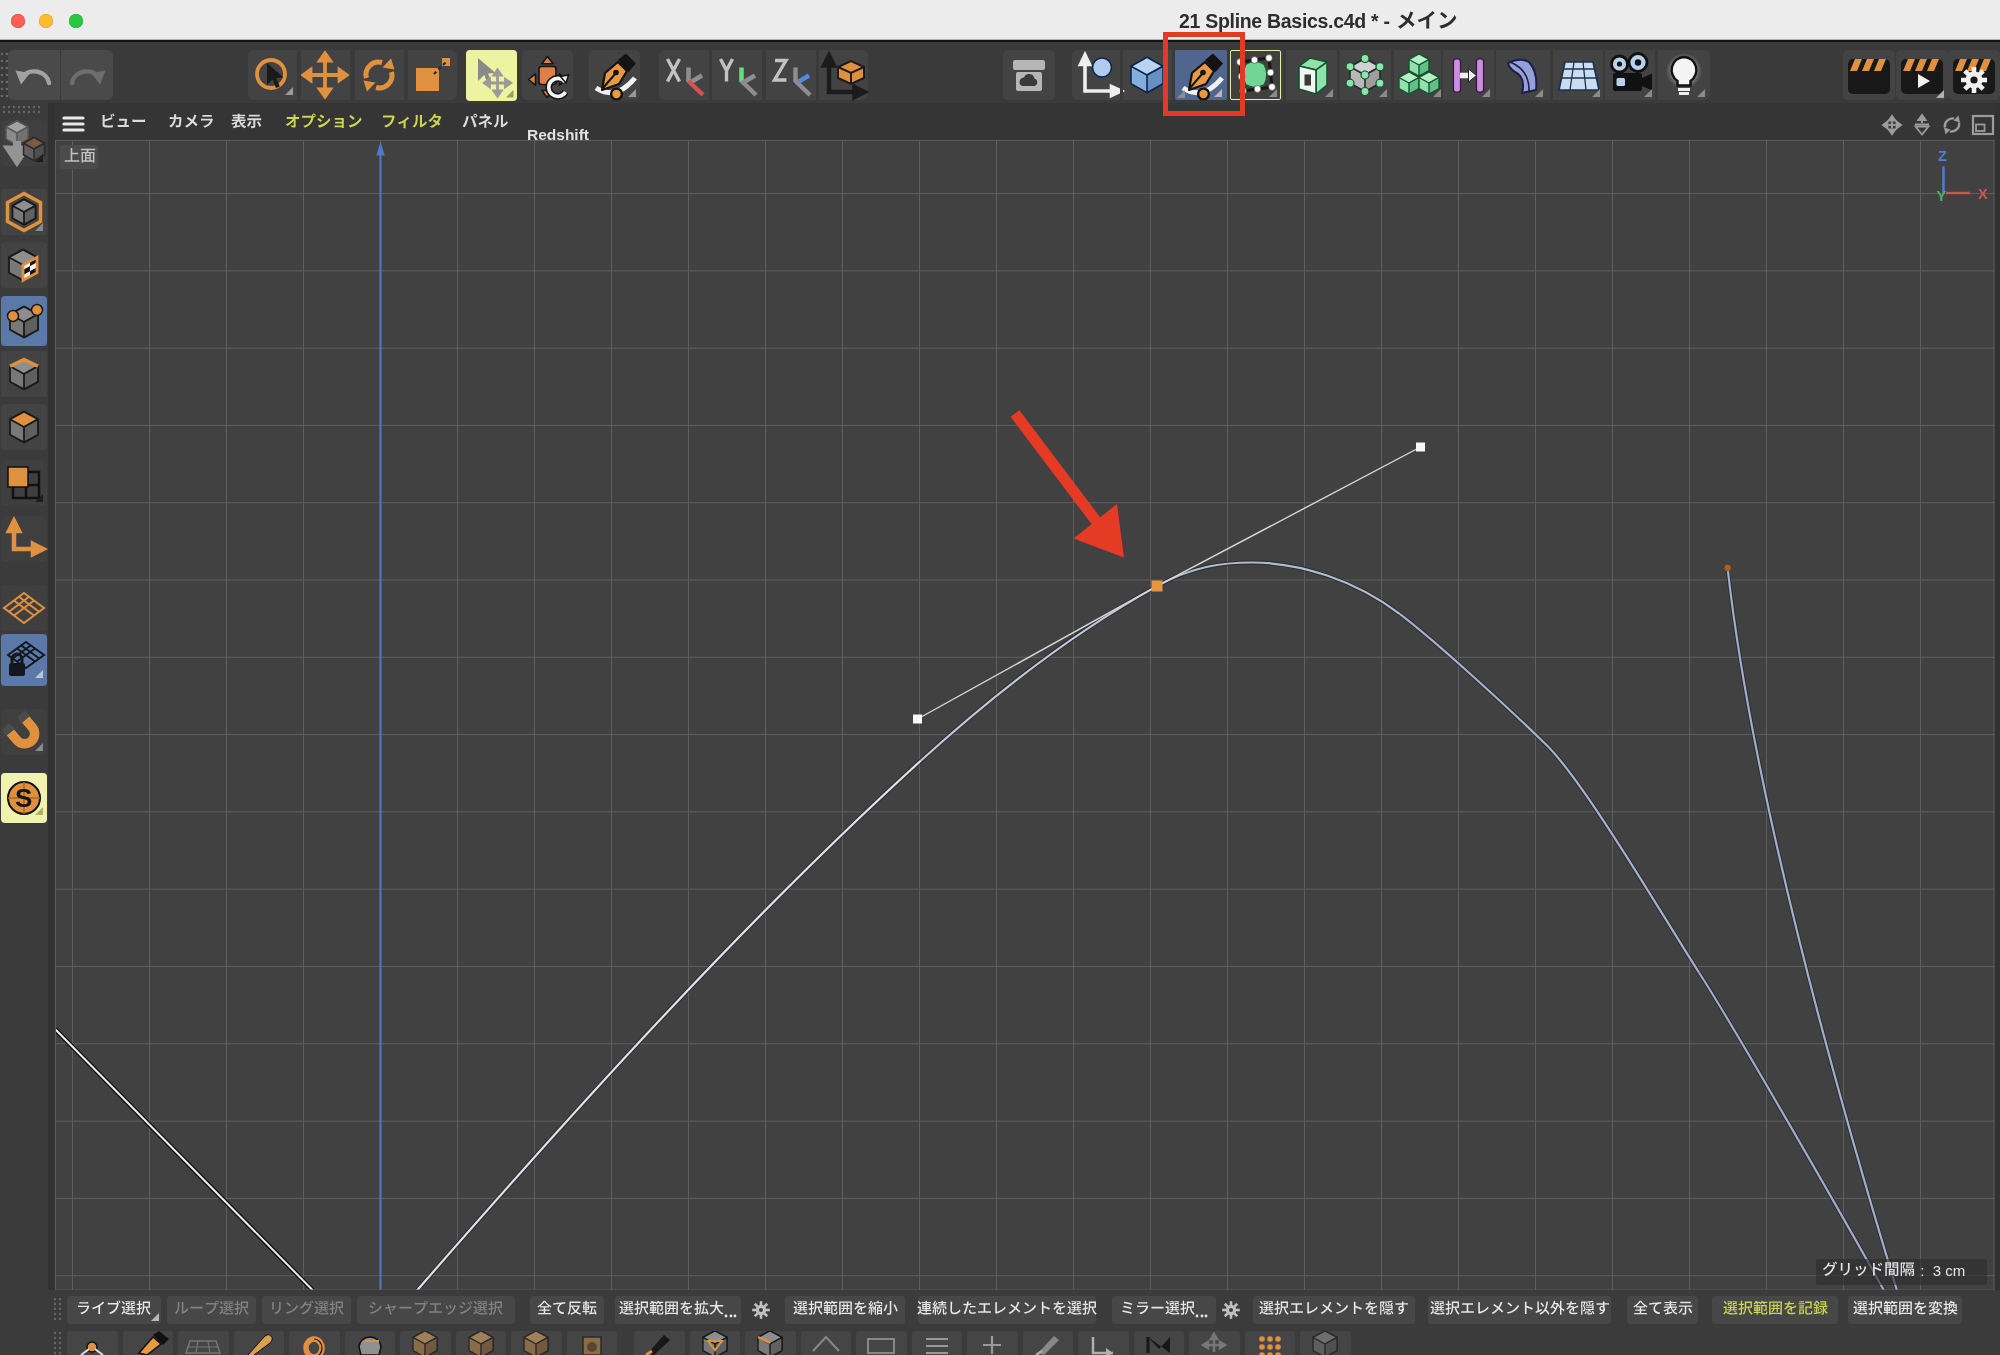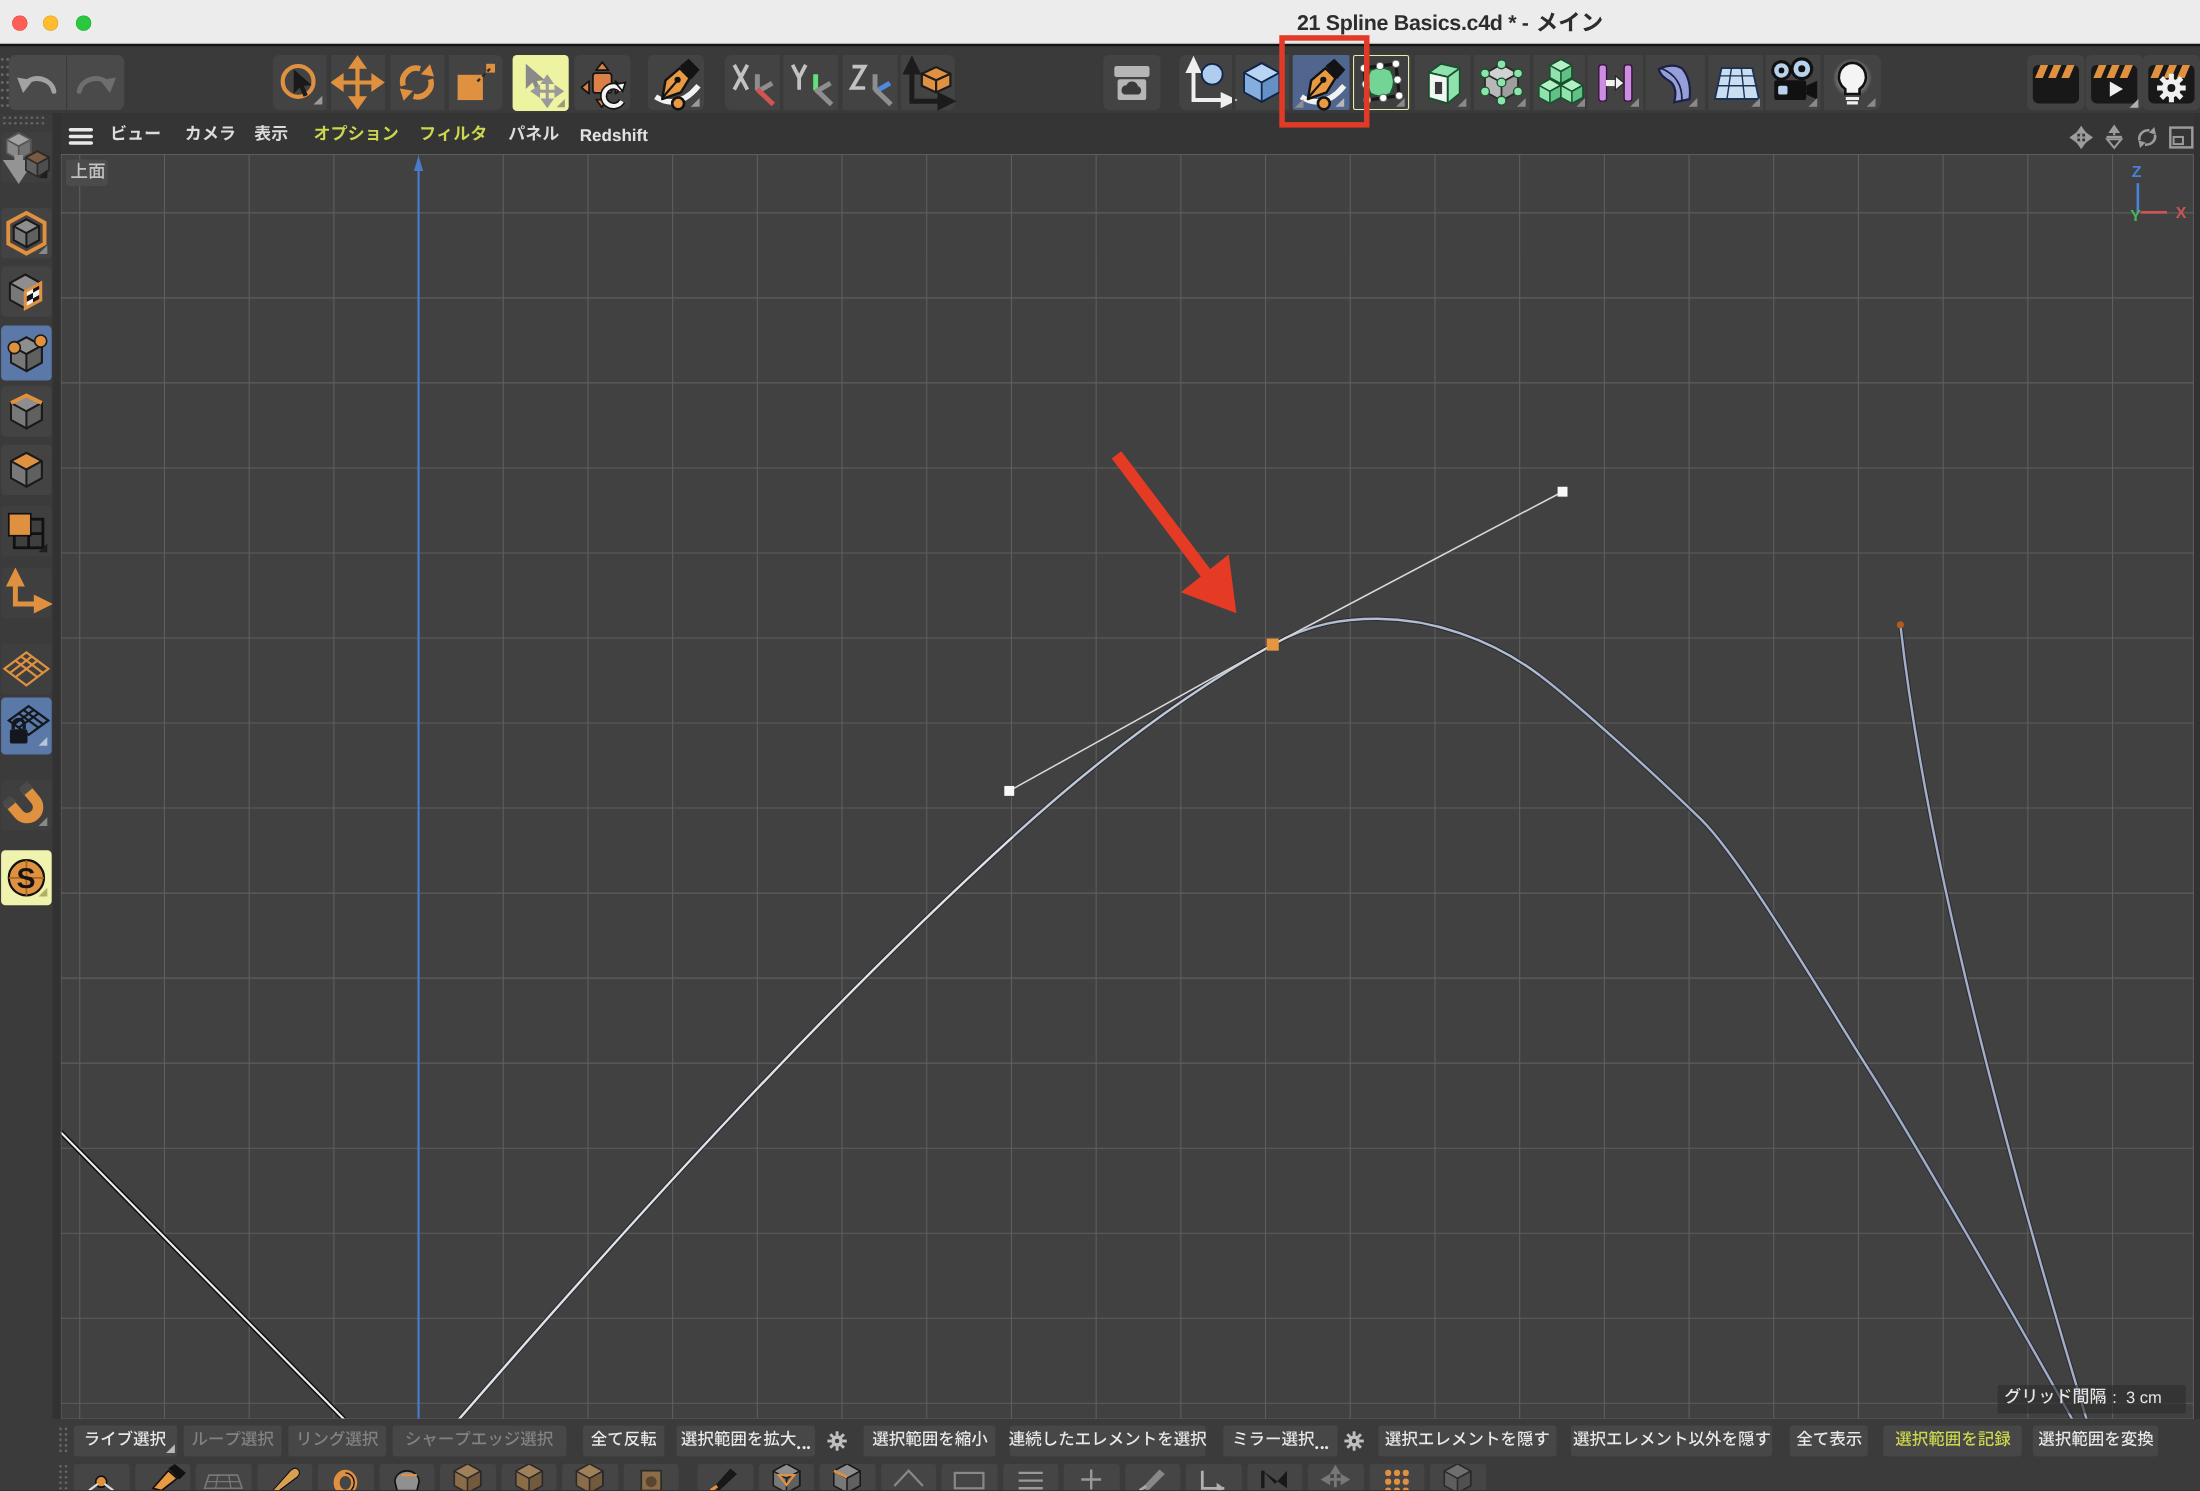--- a/index.html
+++ b/index.html
@@ -595,21 +595,21 @@
         <use href="#gb30bf" transform="translate(46.5,11.8) scale(0.01550,-0.01550)"></use>
       </g>
     </svg>
     <svg style="position:absolute;left:462px;top:114.5px;overflow:visible" width="46" height="17">
       <g fill="#dcdcdc">
         <use href="#gb30d1" transform="translate(0.0,11.8) scale(0.01550,-0.01550)"></use>
         <use href="#gb30cd" transform="translate(15.5,11.8) scale(0.01550,-0.01550)"></use>
         <use href="#gb30eb" transform="translate(31.0,11.8) scale(0.01550,-0.01550)"></use>
       </g>
     </svg>
-    <div style="position:absolute;left:527px;top:115px;font:700 15.5px 'Liberation Sans',sans-serif;color:#e2e2e2">Redshift</div>
+    <div style="position:absolute;left:527px;top:126px;font:700 15.5px 'Liberation Sans',sans-serif;color:#e2e2e2">Redshift</div>
     <svg style="position:absolute;left:1881px;top:114px;overflow:visible" width="22" height="22">
       <g stroke="#9c9c9c" stroke-width="2" fill="#9c9c9c">
         <path d="M11,7.5 L11,14.5 M7.5,11 L14.5,11" fill="none"></path>
         <path d="M11,2 L7.8,6.5 L14.2,6.5 Z"></path>
         <path d="M11,20 L7.8,15.5 L14.2,15.5 Z"></path>
         <path d="M2,11 L6.5,7.8 L6.5,14.2 Z"></path>
         <path d="M20,11 L15.5,7.8 L15.5,14.2 Z"></path>
       </g>
     </svg>
     <svg style="position:absolute;left:1911px;top:114px;overflow:visible" width="22" height="22">

